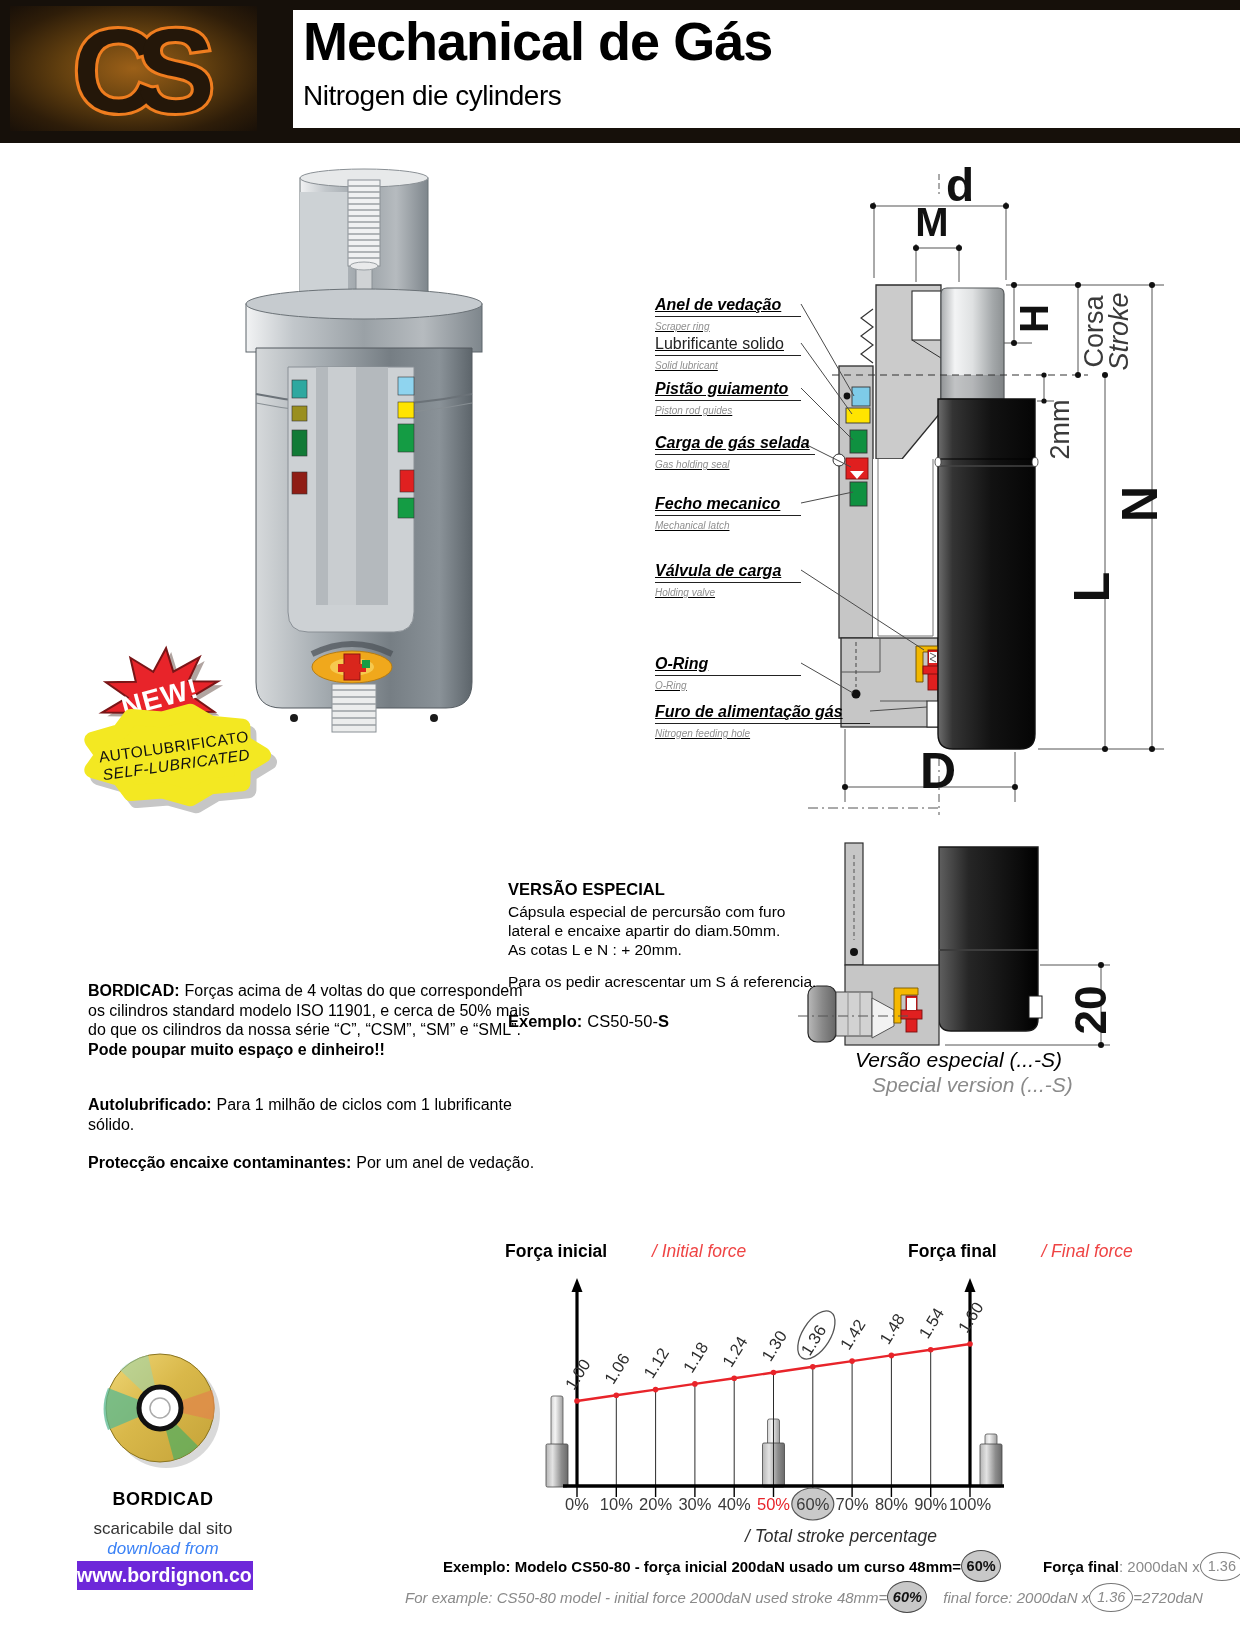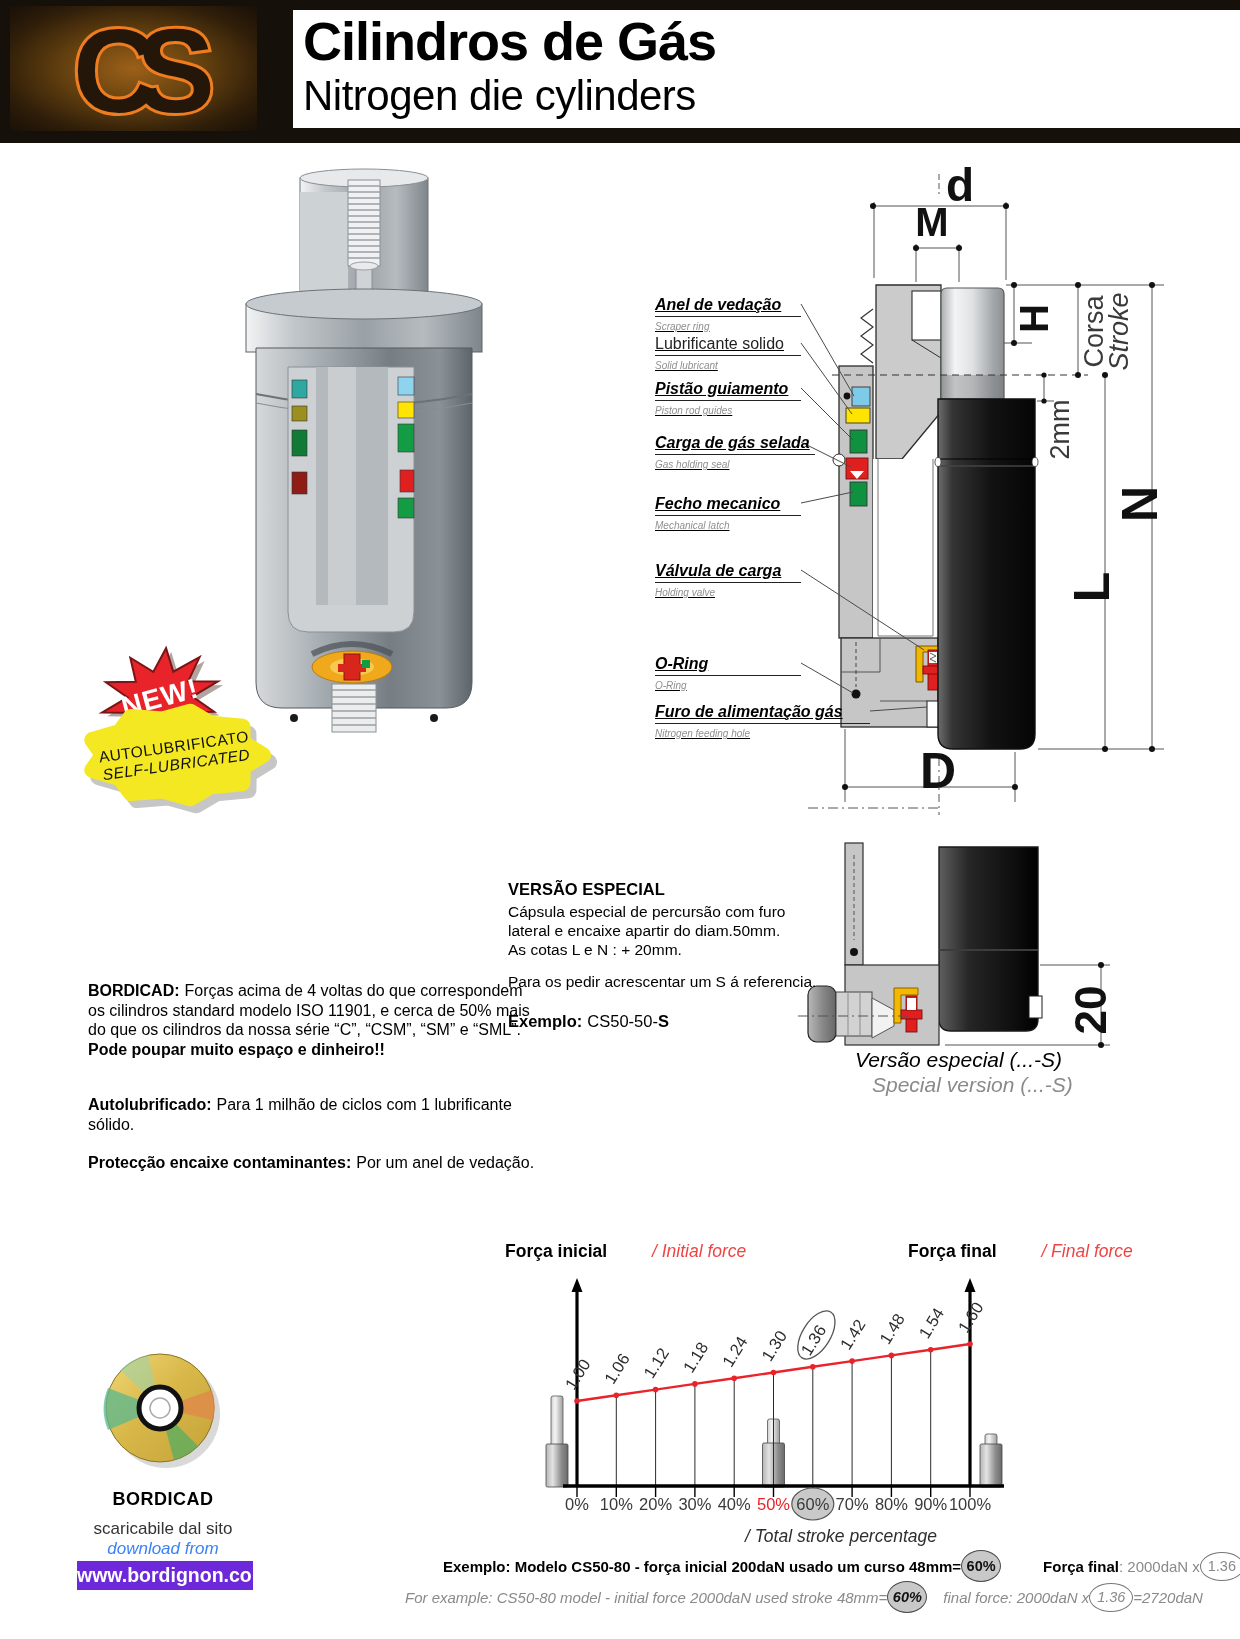--- a/index.html
+++ b/index.html
@@ -4,21 +4,21 @@
 <style>
   html,body{margin:0;padding:0;}
   body{width:1240px;height:1639px;position:relative;background:#fff;
        font-family:"Liberation Sans",sans-serif;overflow:hidden;color:#000;}
   .abs{position:absolute;}
   svg{font-family:"Liberation Sans",sans-serif;}
   
   .header-bar{left:0;top:0;width:1240px;height:143px;background:#16100a;}
   .title-panel{left:293px;top:10px;width:947px;height:118px;background:#fff;padding-left:10px;box-sizing:border-box;}
   .title-pt{font-size:54px;font-weight:bold;line-height:62px;letter-spacing:-1px;}
-  .title-en{font-size:42px;line-height:48px;letter-spacing:-0.5px;}
+  .title-en{font-size:28px;line-height:48px;letter-spacing:-0.5px;}
   
   .dlabel{width:146px;text-decoration:underline;}
   .dlabel .pt{display:block;font-style:italic;font-weight:bold;font-size:16px;line-height:18px;
               border-bottom:1.4px solid #222;padding-bottom:2px;white-space:nowrap;color:#000;}
   .dlabel.plain .pt{font-style:normal;font-weight:normal;color:#222;}
   .dlabel .en{display:block;font-style:italic;font-size:10px;line-height:17px;color:#8f8f8f;padding-top:1px;white-space:nowrap;}
   
   .dim{font-weight:bold;color:#111;text-align:center;display:block;}
   .rot{transform:rotate(-90deg);}
   .thin{font-weight:normal;color:#3a3a3a;}
@@ -59,21 +59,21 @@
       <stop offset="0" stop-color="#9c6018"></stop>
         <stop offset="0.4" stop-color="#63400f"></stop>
       <stop offset="0.75" stop-color="#2e1d09"></stop>
         <stop offset="1" stop-color="#170f08"></stop>
     </radialGradient>
   </defs>
   <rect width="247" height="125" fill="url(#glowG)"></rect>
   <text x="123" y="106" text-anchor="middle" font-size="118" font-weight="bold" letter-spacing="-22" fill="#241709" stroke="#ef7d1f" stroke-width="6" paint-order="stroke">CS</text>
 </svg>
 <div class="abs title-panel">
-  <div class="title-pt">Cilindros de Gás</div>
+  <div class="title-pt">Mechanical de Gás</div>
   <div class="title-en">Nitrogen die cylinders</div>
 </div>
 
 <svg class="abs" style="left:228px;top:162px" width="266" height="575" viewBox="0 0 266 575">
   <defs>
     <linearGradient id="gMet" x1="0" y1="0" x2="1" y2="0">
       <stop offset="0" stop-color="#f2f3f4"></stop>
         <stop offset="0.2" stop-color="#c2c7cb"></stop>
       <stop offset="0.5" stop-color="#9aa1a6"></stop>
         <stop offset="0.75" stop-color="#b6bbbf"></stop>

